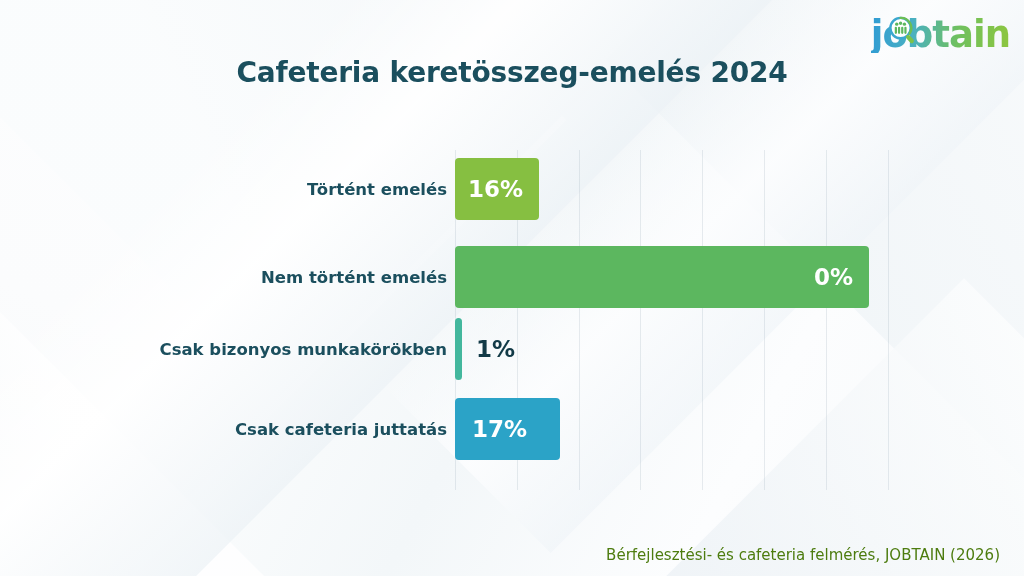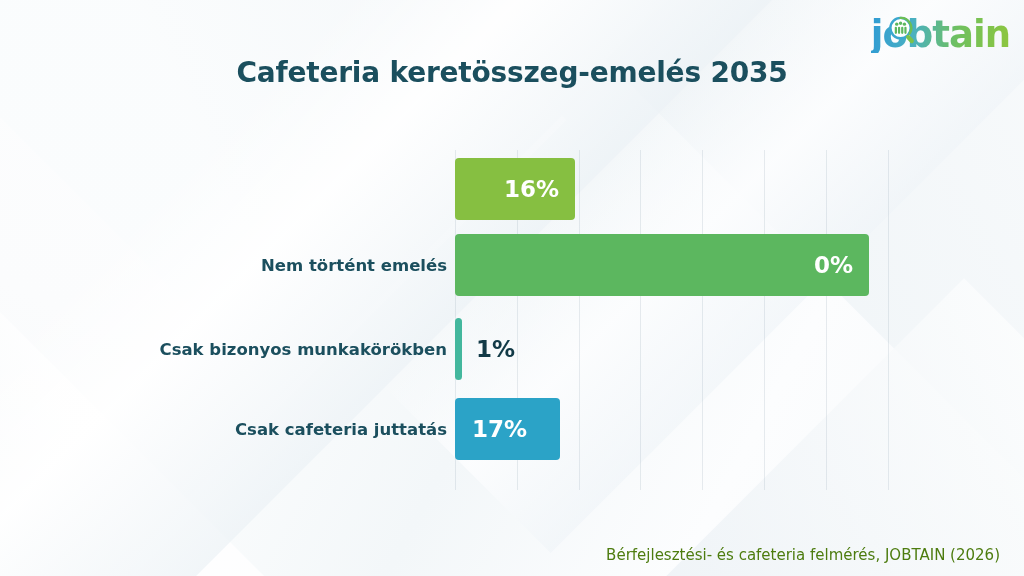--- a/index.html
+++ b/index.html
@@ -128,40 +128,41 @@
       <circle cx="28" cy="17" r="3.4"></circle>
       <circle cx="36" cy="19" r="3.4"></circle>
       <rect x="16" y="24" width="4.6" height="15" rx="2.3"></rect>
       <rect x="22.6" y="24" width="4.6" height="15" rx="2.3"></rect>
       <rect x="29.2" y="24" width="4.6" height="15" rx="2.3"></rect>
       <rect x="35.8" y="24" width="4.6" height="15" rx="2.3"></rect>
     </g>
   </svg>
 </div>
 
-<div id="title">Cafeteria keretösszeg-emelés 2035</div>
+<div id="title">Cafeteria keretösszeg-emelés 2024</div>
 
 <div id="chart">
   <div id="gridlines">
       <div class="gl" style="left: 455px;"></div>
       <div class="gl" style="left: 516.8px;"></div>
       <div class="gl" style="left: 578.6px;"></div>
       <div class="gl" style="left: 640.4px;"></div>
       <div class="gl" style="left: 702.2px;"></div>
       <div class="gl" style="left: 764px;"></div>
       <div class="gl" style="left: 825.8px;"></div>
       <div class="gl" style="left: 887.6px;"></div>
     </div>
   <div class="rows" id="rows">
       <div class="row" style="top: 8px;">
-        <div class="bar" style="width: 120px; background: rgb(134, 191, 65);">
+        <div class="cat-label">Történt emelés</div>
+        <div class="bar" style="width: 84px; background: rgb(134, 191, 65);">
           <div class="val">16%</div>
         </div>
       </div>
-      <div class="row" style="top: 84px;">
+      <div class="row" style="top: 96px;">
         <div class="cat-label">Nem történt emelés</div>
         <div class="bar" style="width: 414.06px; background: rgb(92, 183, 95);">
           <div class="val">0%</div>
         </div>
       </div>
       <div class="row" style="top: 168px;">
         <div class="cat-label">Csak bizonyos munkakörökben</div>
         <div class="bar" style="width: 7px; background: rgb(67, 183, 157);">
           <div class="val outside">1%</div>
         </div>

